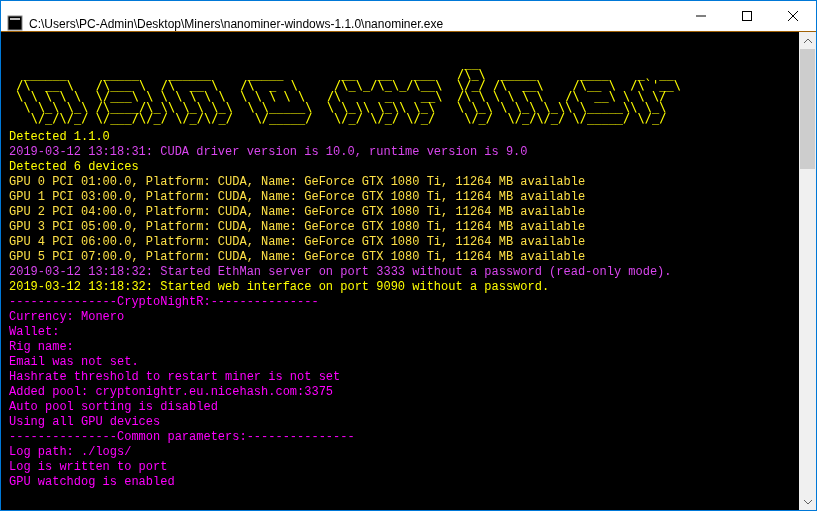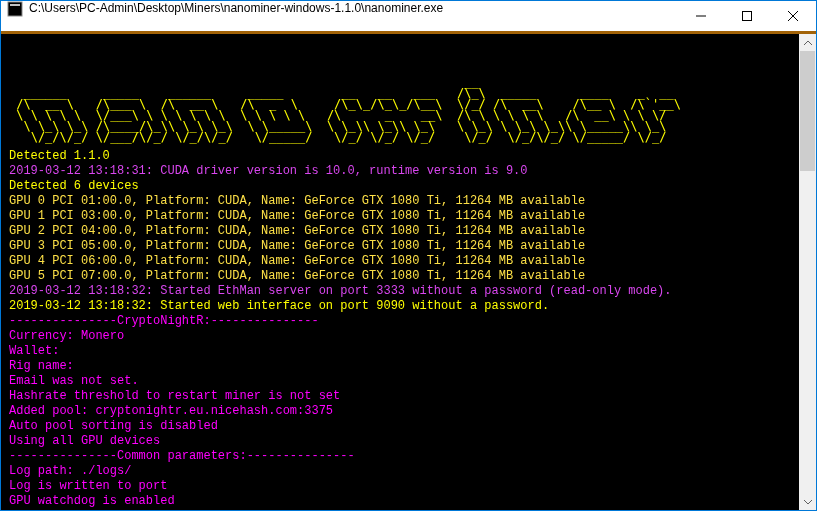--- a/index.html
+++ b/index.html
@@ -1,28 +1,28 @@
 <!DOCTYPE html>
 <html><head>
 <meta charset="utf-8">
 <style>
 html,body{margin:0;padding:0;font-family:'Segoe UI',sans-serif;}
 .window{width:817px;height:511px;background:#fff;border:1px solid #0078d7;box-sizing:border-box;display:flex;flex-direction:column;}
-.titlebar{height:30px;background:#fff;display:flex;align-items:flex-start;border-bottom:3px solid #a16207;}
+.titlebar{height:30px;background:#fff;display:flex;align-items:flex-end;border-bottom:1px solid #a16207;}
 .app-icon{width:16px;height:16px;margin:0 6px;display:flex;align-items:center;justify-content:center;}
 .title-text{font-size:12px;color:#000;flex:1;white-space:nowrap;overflow:hidden;}
 .win-btns{display:flex;height:100%;}
 .win-btn{width:46px;display:flex;align-items:center;justify-content:center;}
 .win-btn.close{width:46px;}
 .win-btn svg{width:10px;height:10px;}
 .content{flex:1;background:#000;position:relative;overflow:hidden;}
 .scrollbar{position:absolute;right:0;top:0;bottom:0;width:17px;background:#f0f0f0;}
 .scroll-up,.scroll-down{height:17px;display:flex;align-items:center;justify-content:center;background:#f0f0f0;}
 .scroll-thumb{position:absolute;left:1px;right:1px;top:17px;height:120px;background:#cdcdcd;}
-.terminal{position:absolute;left:0;top:0;right:17px;bottom:0;padding:8px 8px;font-family:Consolas,'Courier New',monospace;font-size:12px;line-height:15px;white-space:pre;color:#c0c0c0;overflow:hidden;margin-top:23px;}
+.terminal{position:absolute;left:0;top:0;right:17px;bottom:0;padding:14px 8px;font-family:Consolas,'Courier New',monospace;font-size:12px;line-height:15px;white-space:pre;color:#c0c0c0;overflow:hidden;}
 .logo{color:#ffff00;line-height:11px;font-size:12px;letter-spacing:0;margin-bottom:6px;}
 .y{color:#ffff00}
 .w{color:#d946ef}
 .g{color:#fde047}
 .m{color:#ff00ff}
 </style>
 </head>
 <body>
 
 <div class="window">

